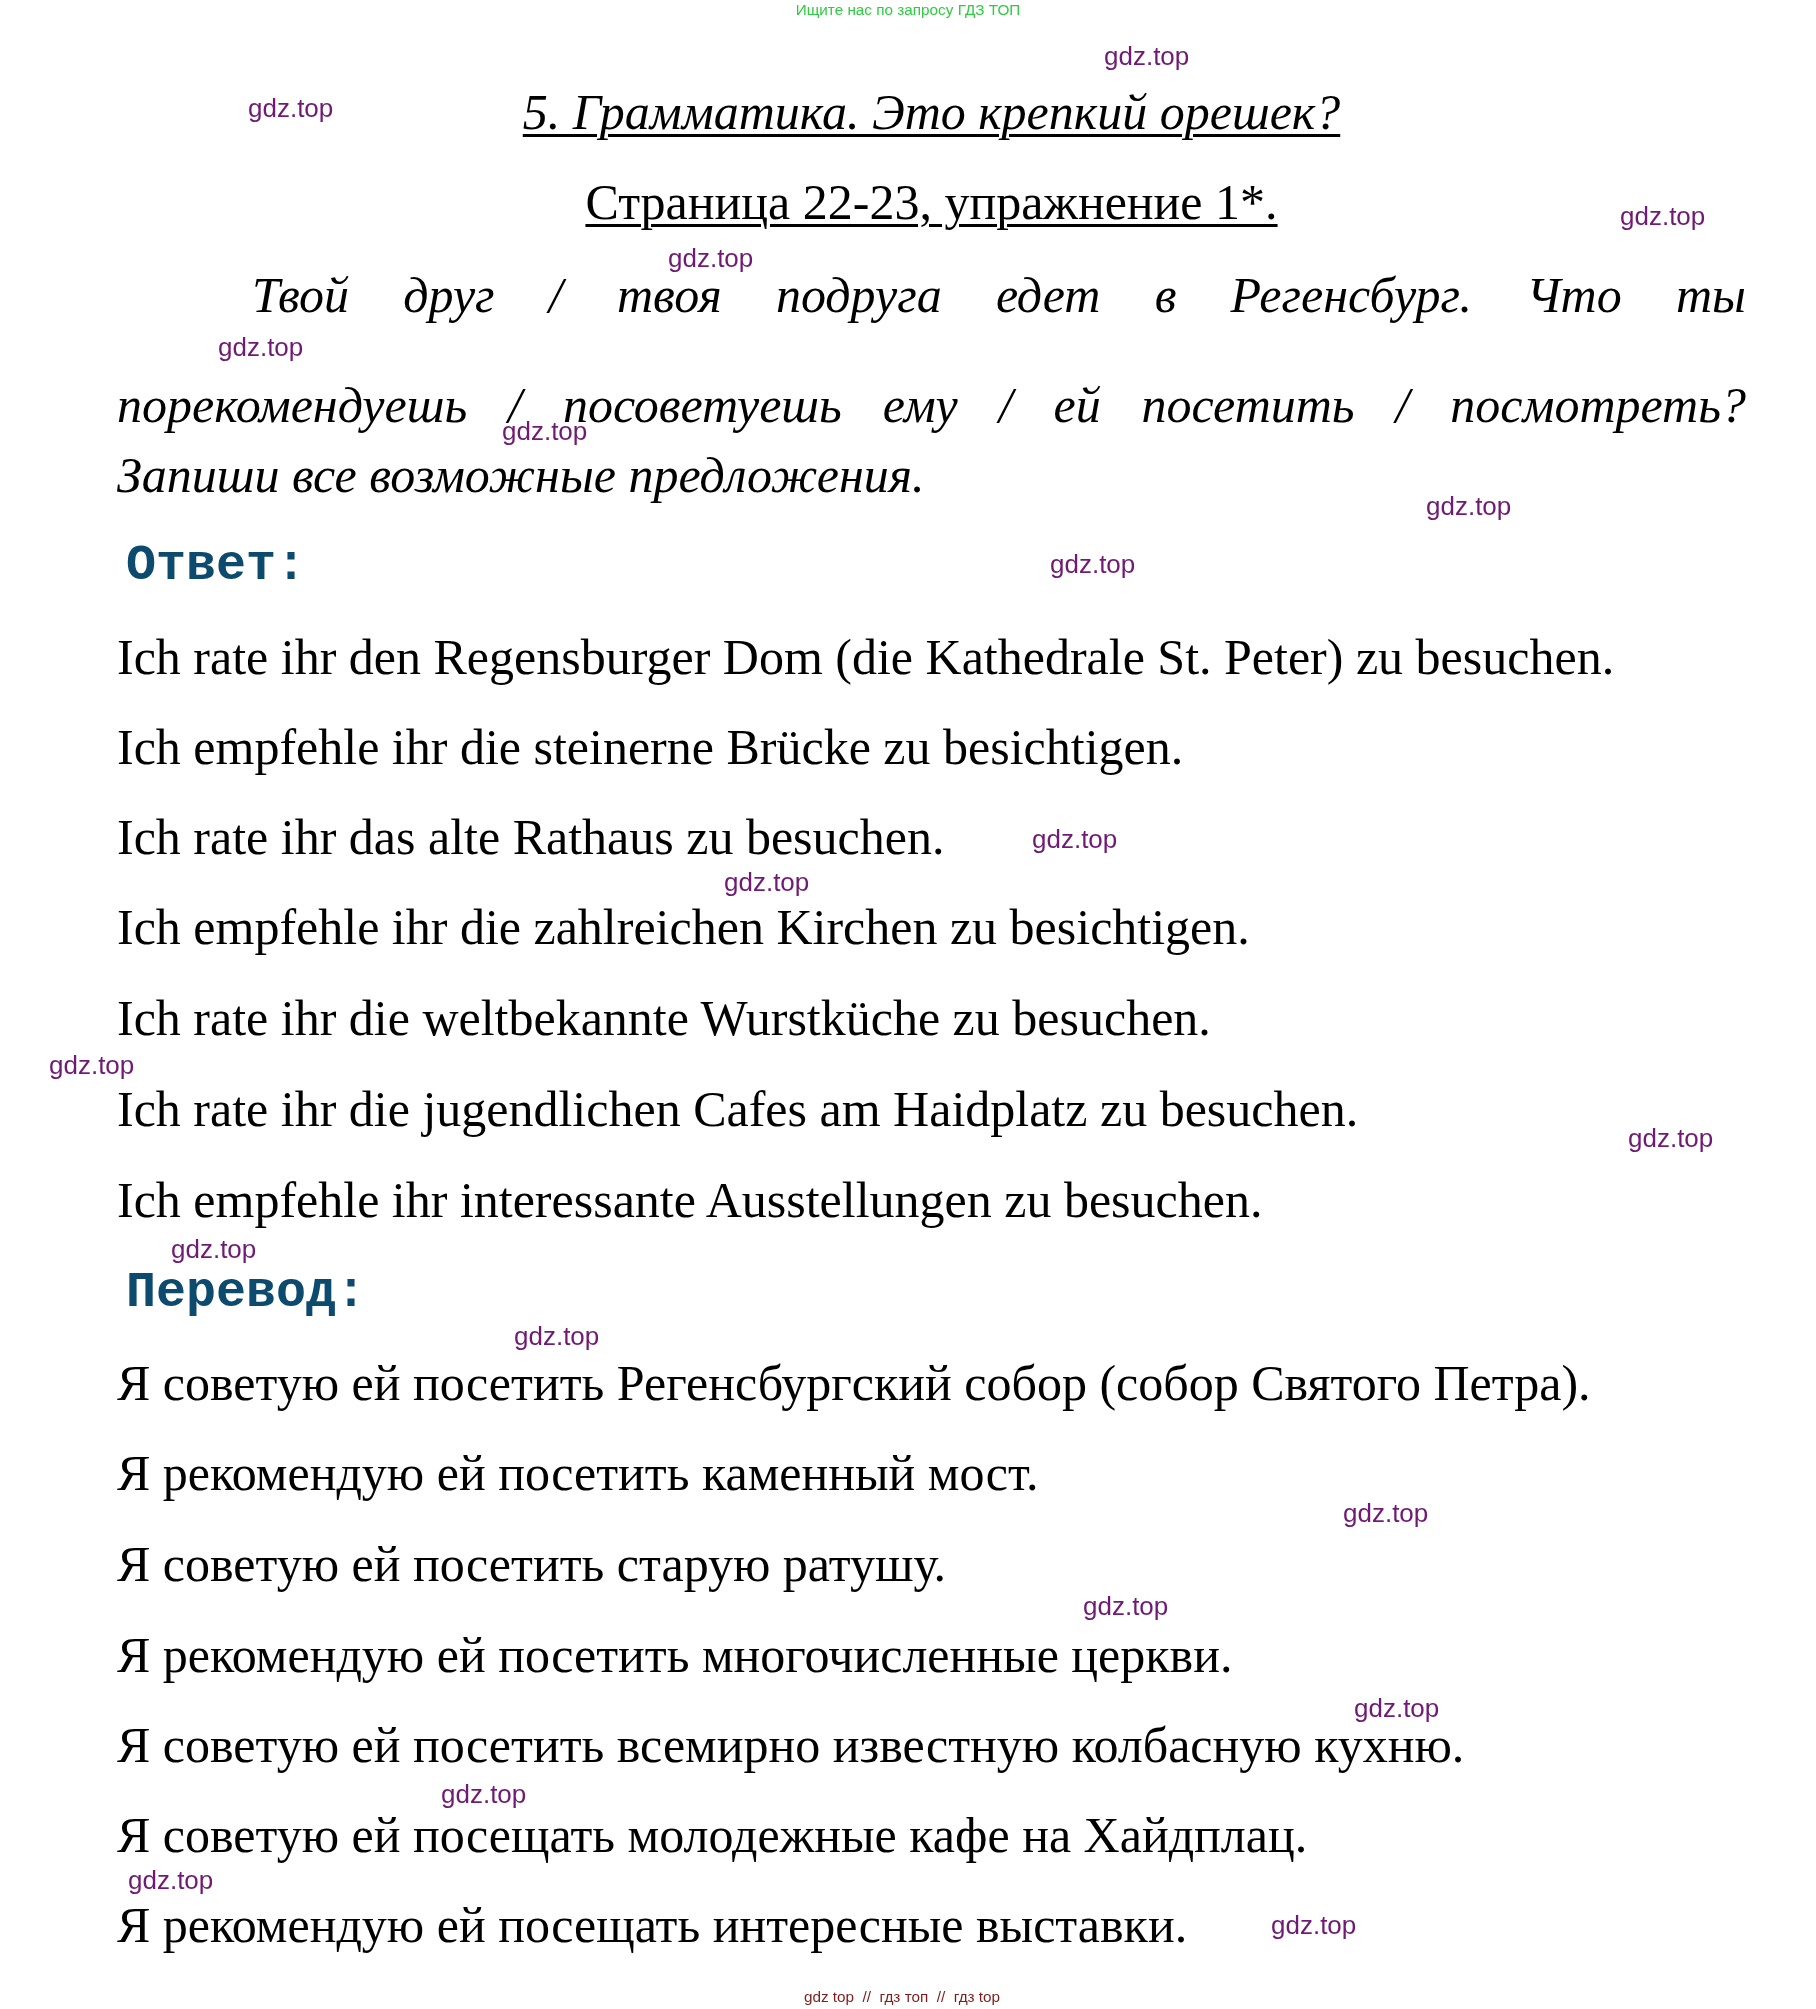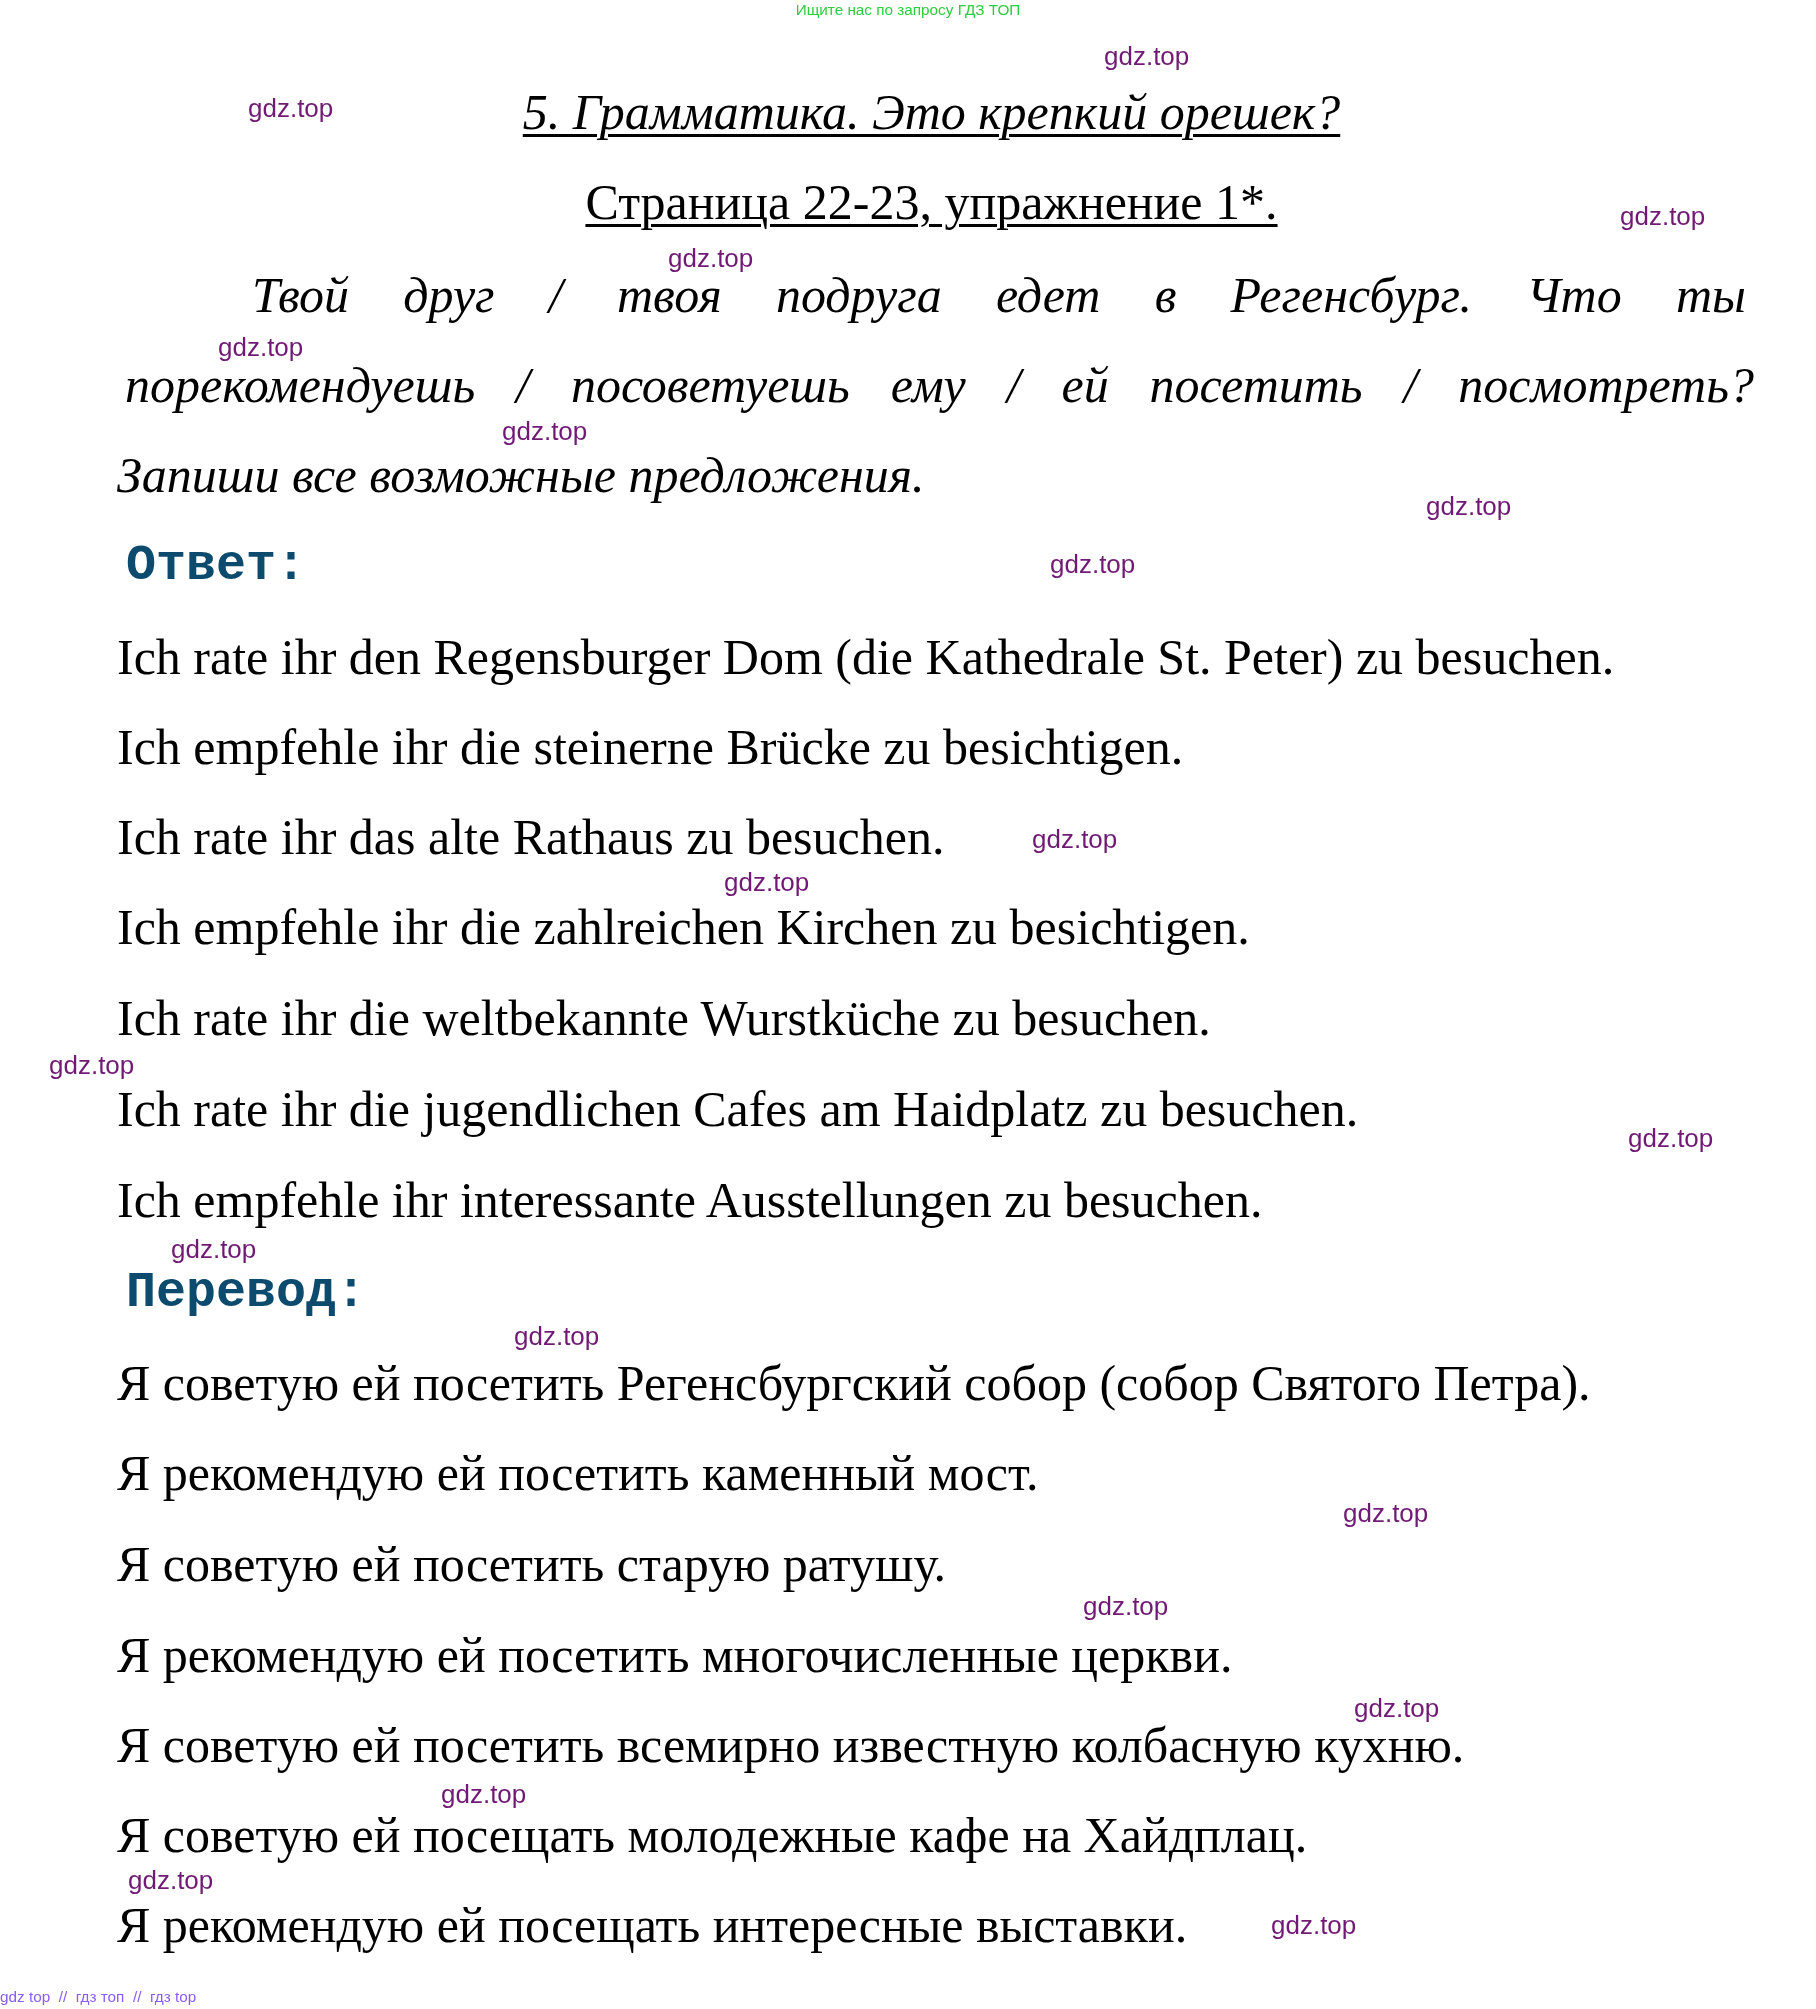--- a/index.html
+++ b/index.html
@@ -35,23 +35,23 @@
     position: absolute; left: 117px;
     font-family: "Liberation Serif", serif; font-size: 50px; line-height: 59px;
     color: #000; white-space: nowrap;
   }
   .wm {
     position: absolute;
     font-family: "Liberation Sans", sans-serif; font-size: 26px; line-height: 31px;
     color: #701a75; white-space: nowrap;
   }
   .footer {
-    position: absolute; top: 1987px; left: 0; width: 1804px; 
+    position: absolute; top: 1987px; left: 0; width: 1804px; text-align: center;
     font-family: "Liberation Sans", sans-serif; font-size: 15.3px; line-height: 20px;
-    color: #8b5cf6;
+    color: #7f1d1d;
   }
 </style>
 </head>
 <body>
 
 <div class="page">
 
   <div class="banner">Ищите нас по запросу ГДЗ ТОП</div>
 
   <div class="title1">5. Грамматика. Это крепкий орешек?</div>
@@ -62,21 +62,21 @@
     <span>друг</span>
     <span>/</span>
     <span>твоя</span>
     <span>подруга</span>
     <span>едет</span>
     <span>в</span>
     <span>Регенсбург.</span>
     <span>Что</span>
     <span>ты</span>
   </div>
-  <div class="task justify" style="top:356px;margin-left:8px;">
+  <div class="task justify" style="top:376px;">
     <span>порекомендуешь</span>
     <span>/</span>
     <span>посоветуешь</span>
     <span>ему</span>
     <span>/</span>
     <span>ей</span>
     <span>посетить</span>
     <span>/</span>
     <span>посмотреть?</span>
   </div>

